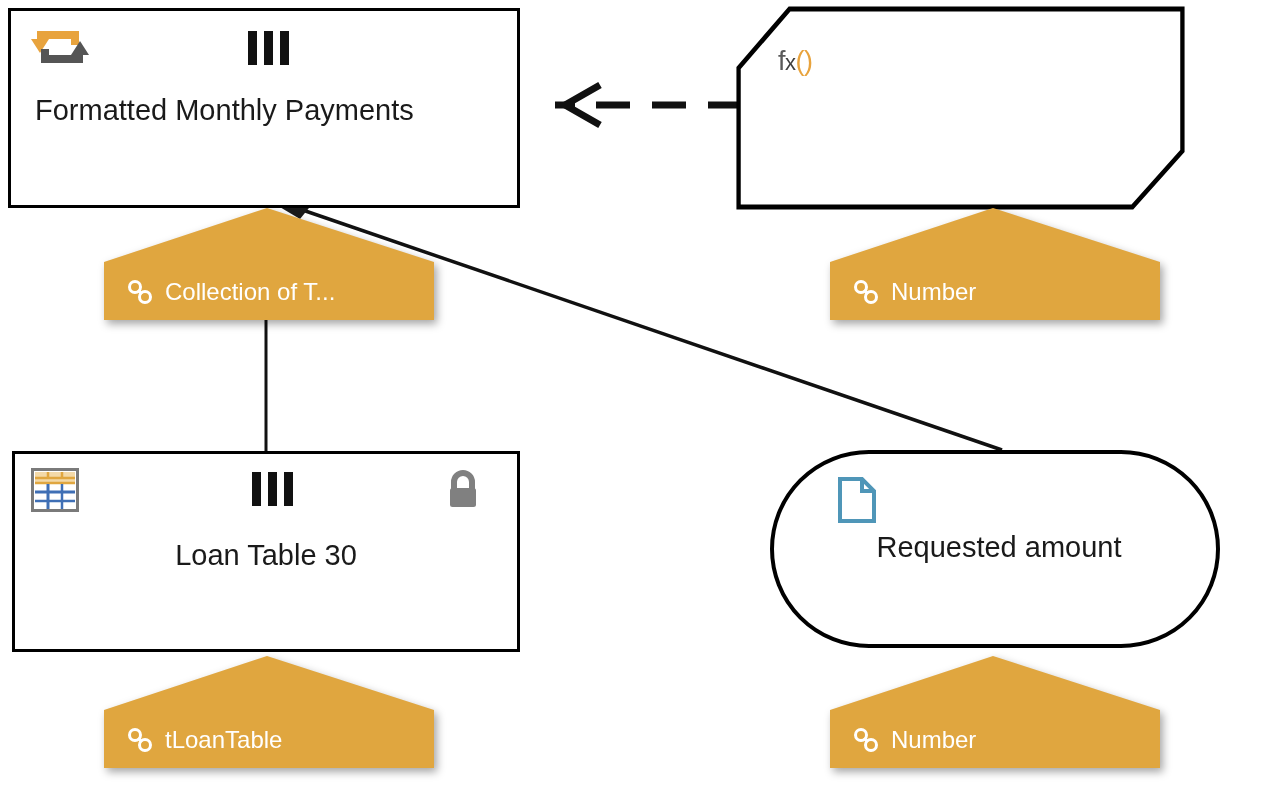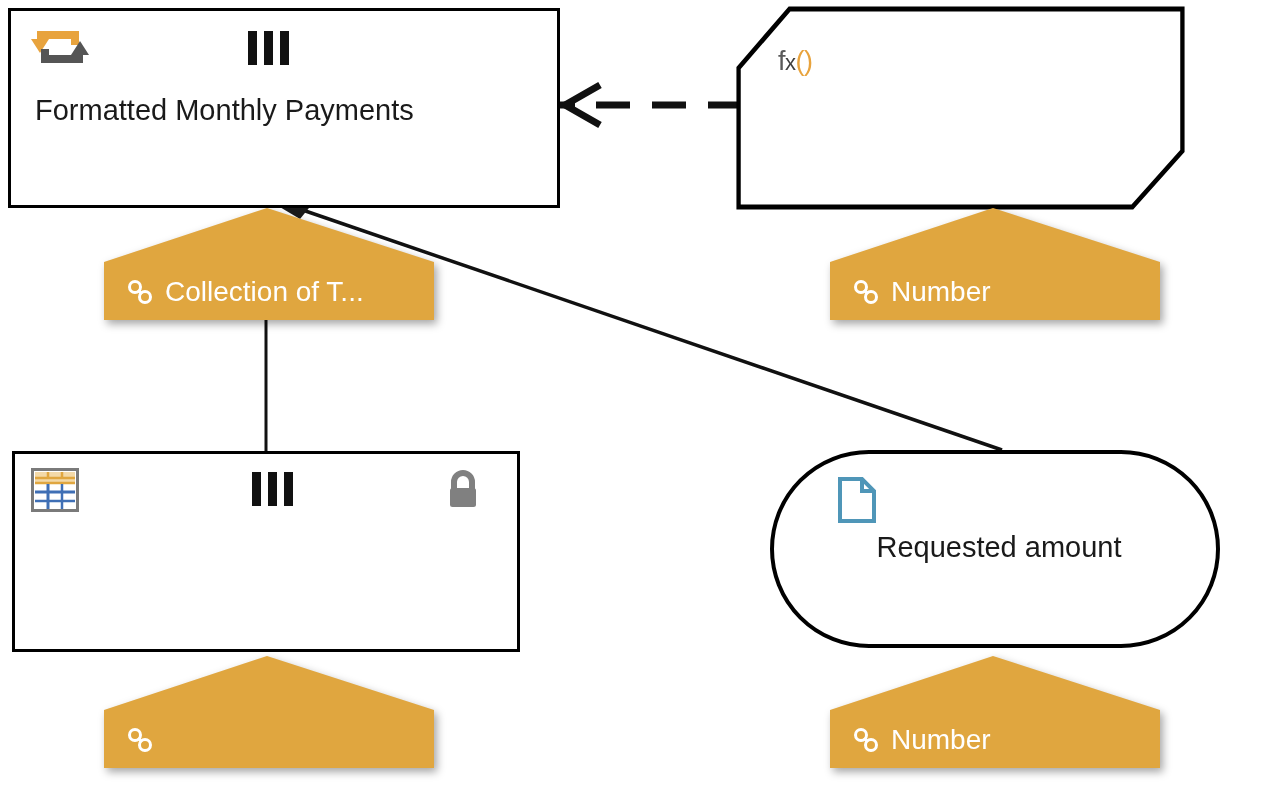--- a/index.html
+++ b/index.html
@@ -127,21 +127,21 @@
     left: 0; right: 0;
     bottom: 0;
     height: 56px;
     display: flex;
     align-items: center;
     padding-left: 22px;
     box-sizing: border-box;
   }
   .tag-label {
     color: #ffffff;
-    font-size: 28px;
+    font-size: 24px;
     font-family: "Liberation Sans", sans-serif;
     white-space: nowrap;
     margin-left: 11px;
   }
   .chain-icon svg { display: block; }
 </style>
 </head>
 <body>
 
 <div id="canvas">
@@ -157,21 +157,21 @@
       <line x1="266" y1="318" x2="266" y2="455" stroke="#111111" stroke-width="3"></line>
     </g>
 
     <g>
       <line x1="742" y1="105" x2="570" y2="105" stroke="#111111" stroke-width="7" stroke-dasharray="34 22" stroke-linecap="butt"></line>
       <path d="M 565 105 L 600 85 M 565 105 L 600 125" stroke="#111111" stroke-width="7" fill="none" stroke-linecap="butt"></path>
       <line x1="555" y1="105" x2="575" y2="105" stroke="#111111" stroke-width="7"></line>
     </g>
   </svg>
 
-  <div class="node node-rect" style="left:8px; top:8px; width:552px; height:200px;">
+  <div class="node node-rect" style="left:8px; top:8px; width:512px; height:200px;">
 
     <div class="node-header">
 
       <span class="icon-slot transform-icon" style="left:18px; top:12px;">
         <svg width="62" height="48" viewBox="0 0 62 48" xmlns="http://www.w3.org/2000/svg">
           <path d="M8 8 H50 V22 H42 V16 H8 Z" fill="#e8a33d"></path>
           <path d="M2 16 H20 L11 30 Z" fill="#e8a33d"></path>
           <path d="M54 40 H12 V26 H20 V32 H54 Z" fill="#555555"></path>
           <path d="M60 32 H42 L51 18 Z" fill="#555555"></path>
         </svg>
@@ -225,20 +225,21 @@
       </span>
 
       <span class="icon-slot lock-icon" style="left:428px; top:16px;">
         <svg width="40" height="40" viewBox="0 0 40 40" xmlns="http://www.w3.org/2000/svg">
           <path d="M11 19 V12 a9 9 0 0 1 18 0 V19" fill="none" stroke="#808080" stroke-width="6"></path>
           <rect x="7" y="18" width="26" height="19" rx="2.5" fill="#808080"></rect>
         </svg>
       </span>
     </div>
 
+    <div class="node-title" style="top:85px; left:0; right:0;">Loan Table 30</div>
   </div>
 
   <div class="node node-stadium" style="left:770px; top:450px; width:450px; height:198px;">
 
     <span class="icon-slot doc-icon" style="left:62px; top:22px;">
       <svg width="42" height="48" viewBox="0 0 42 48" xmlns="http://www.w3.org/2000/svg">
         <path d="M4 3 H26 L38 15 V45 H4 Z" fill="#ffffff" stroke="#4f96b8" stroke-width="4" stroke-linejoin="miter"></path>
         <path d="M26 3 V15 H38" fill="none" stroke="#4f96b8" stroke-width="4"></path>
       </svg>
     </span>
@@ -283,20 +284,21 @@
       <polygon points="163,0 330,54 330,112 0,112 0,54" fill="#e0a63f"></polygon>
     </svg>
     <div class="tag-content">
       <span class="chain-icon">
         <svg width="28" height="28" viewBox="0 0 28 28" xmlns="http://www.w3.org/2000/svg">
           <circle cx="9" cy="9" r="5.5" fill="none" stroke="#ffffff" stroke-width="3"></circle>
           <circle cx="19" cy="19" r="5.5" fill="none" stroke="#ffffff" stroke-width="3"></circle>
           <line x1="12" y1="12" x2="16" y2="16" stroke="#ffffff" stroke-width="3"></line>
         </svg>
       </span>
+      <span class="tag-label">tLoanTable</span>
     </div>
   </div>
 
   <div class="tag" style="left:830px; top:656px; width:330px; height:112px;">
     <svg class="tag-svg" viewBox="0 0 330 112" preserveAspectRatio="none" xmlns="http://www.w3.org/2000/svg">
       <polygon points="163,0 330,54 330,112 0,112 0,54" fill="#e0a63f"></polygon>
     </svg>
     <div class="tag-content">
       <span class="chain-icon">
         <svg width="28" height="28" viewBox="0 0 28 28" xmlns="http://www.w3.org/2000/svg">

